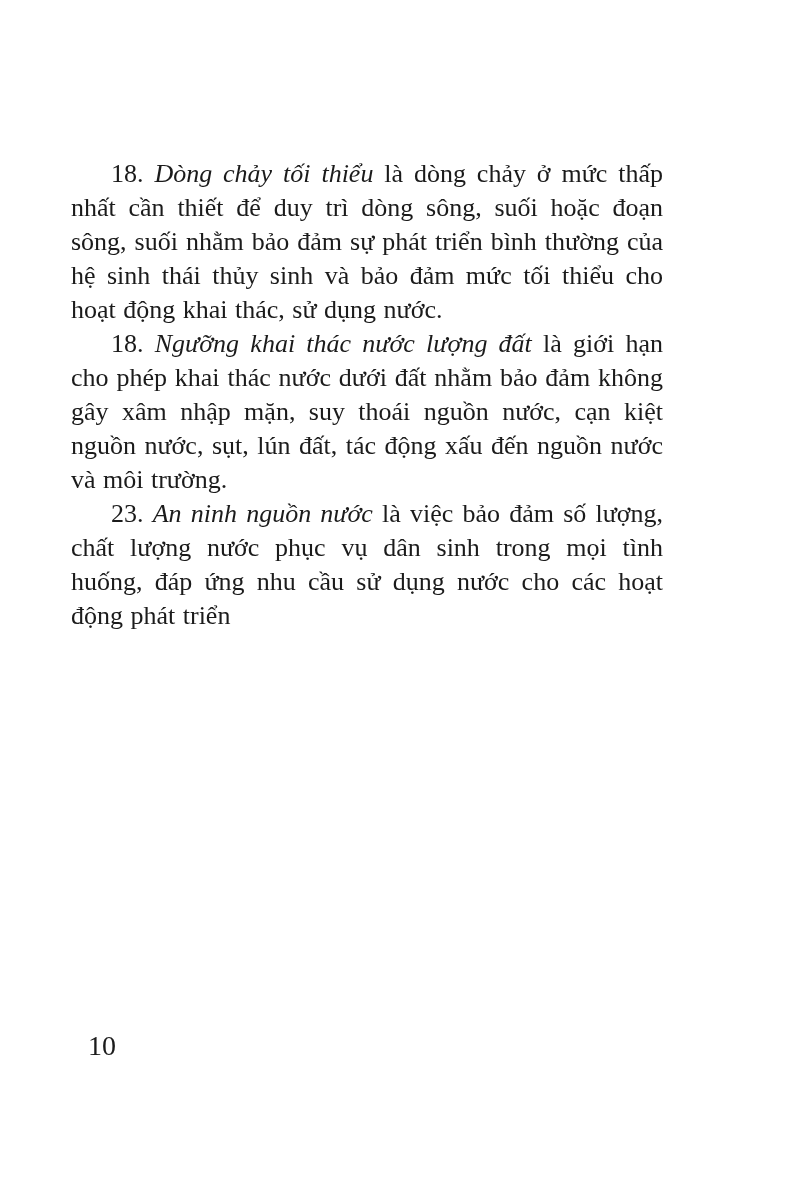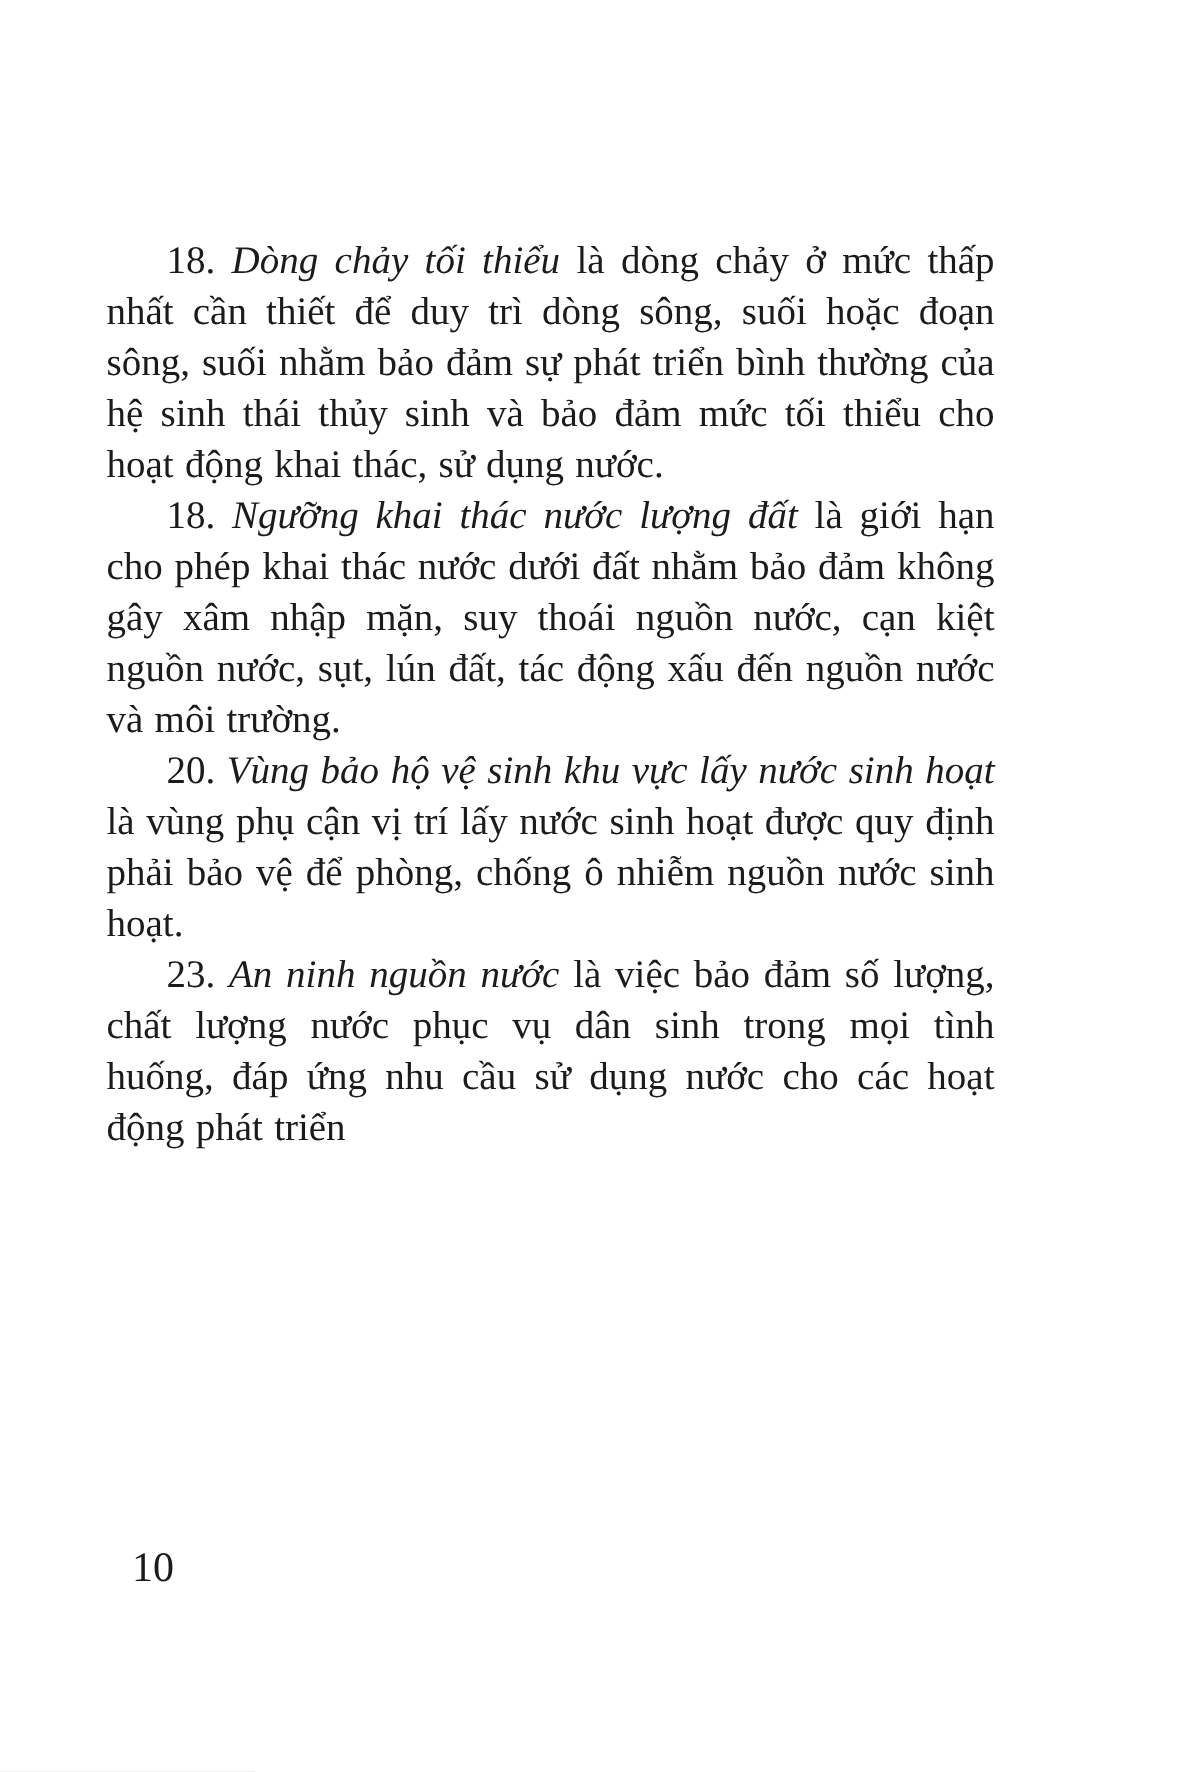--- a/index.html
+++ b/index.html
@@ -55,25 +55,20 @@
       <span class="term">Dòng chảy tối thiểu</span>
       <span class="body">là dòng chảy ở mức thấp nhất cần thiết để duy trì dòng sông, suối hoặc đoạn sông, suối nhằm bảo đảm sự phát triển bình thường của hệ sinh thái thủy sinh và bảo đảm mức tối thiểu cho hoạt động khai thác, sử dụng nước.</span>
     </p>
 
     <p class="para">
       <span class="num">18.</span>
       <span class="term">Ngưỡng khai thác nước lượng đất</span>
       <span class="body">là giới hạn cho phép khai thác nước dưới đất nhằm bảo đảm không gây xâm nhập mặn, suy thoái nguồn nước, cạn kiệt nguồn nước, sụt, lún đất, tác động xấu đến nguồn nước và môi trường.</span>
     </p>
 
-    <p class="para">
-      <span class="num">20.</span>
-      <span class="term">Vùng bảo hộ vệ sinh khu vực lấy nước sinh hoạt</span>
-      <span class="body">là vùng phụ cận vị trí lấy nước sinh hoạt được quy định phải bảo vệ để phòng, chống ô nhiễm nguồn nước sinh hoạt.</span>
-    </p>
 
 
 
     <p class="para">
       <span class="num">23.</span>
       <span class="term">An ninh nguồn nước</span>
       <span class="body">là việc bảo đảm số lượng, chất lượng nước phục vụ dân sinh trong mọi tình huống, đáp ứng nhu cầu sử dụng nước cho các hoạt động phát triển</span>
     </p>
 
   </div>

